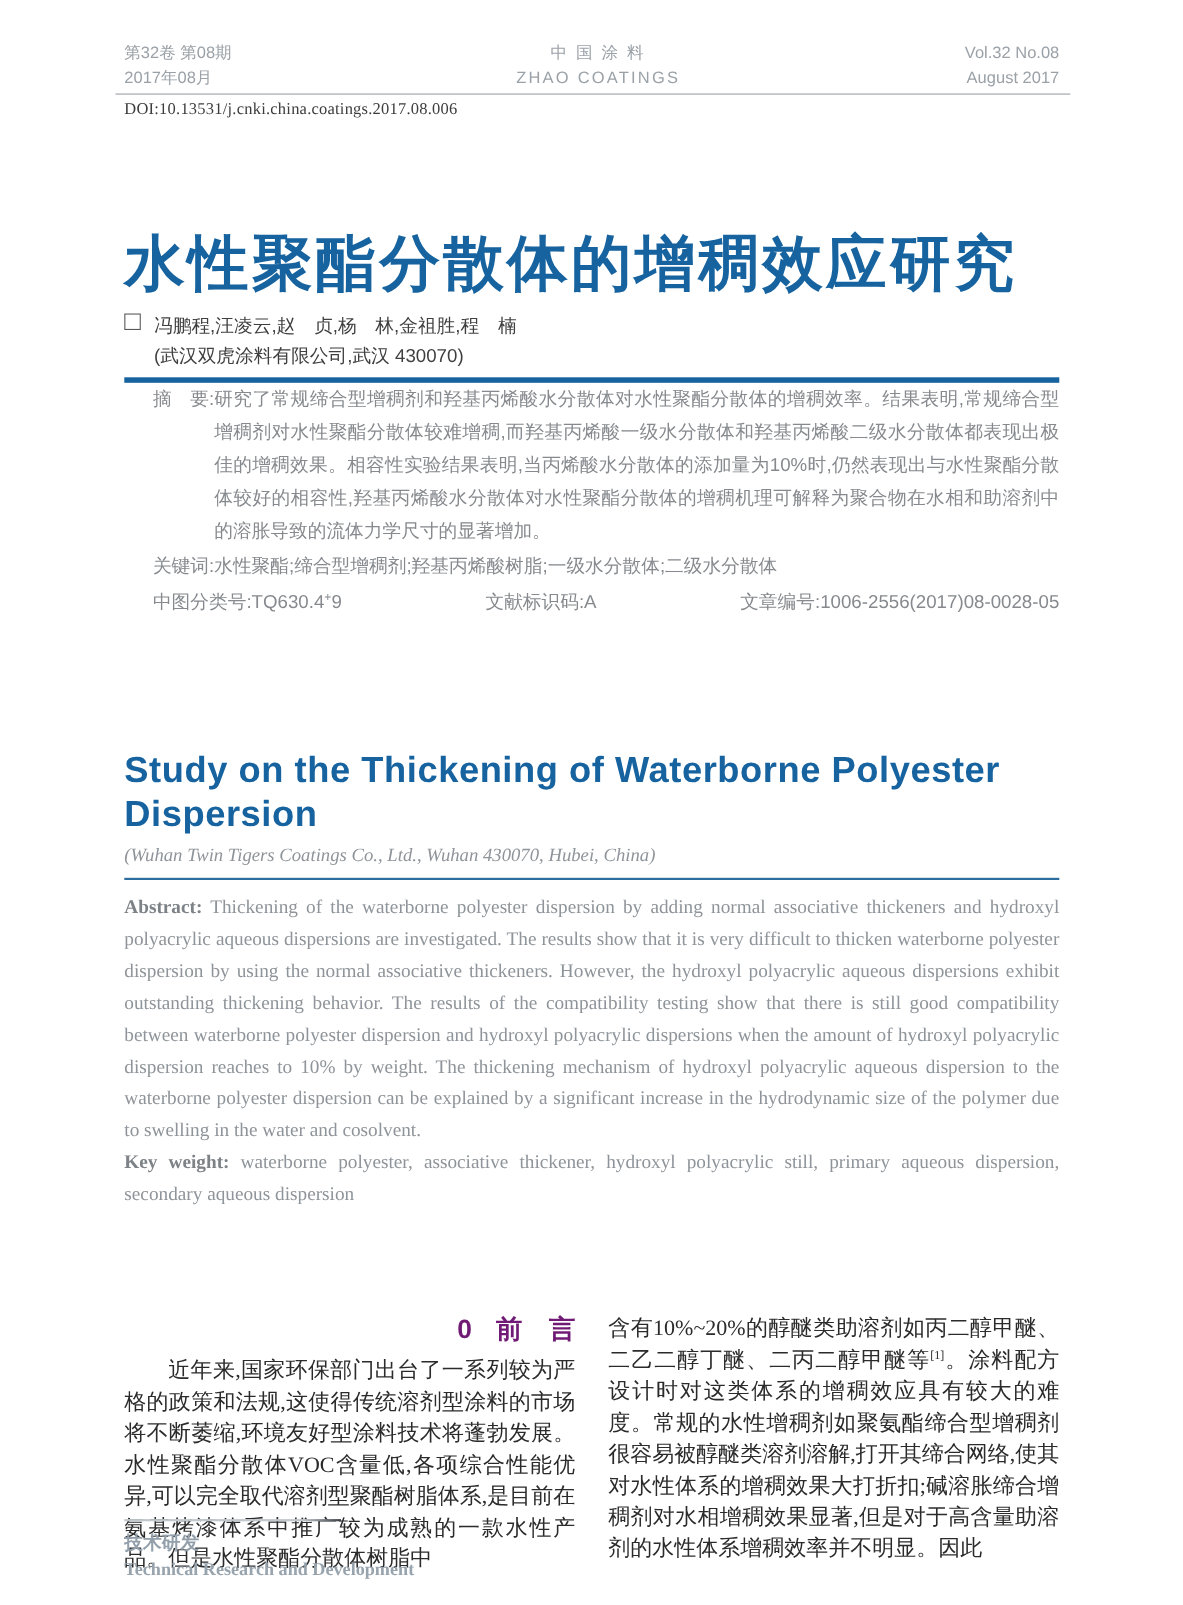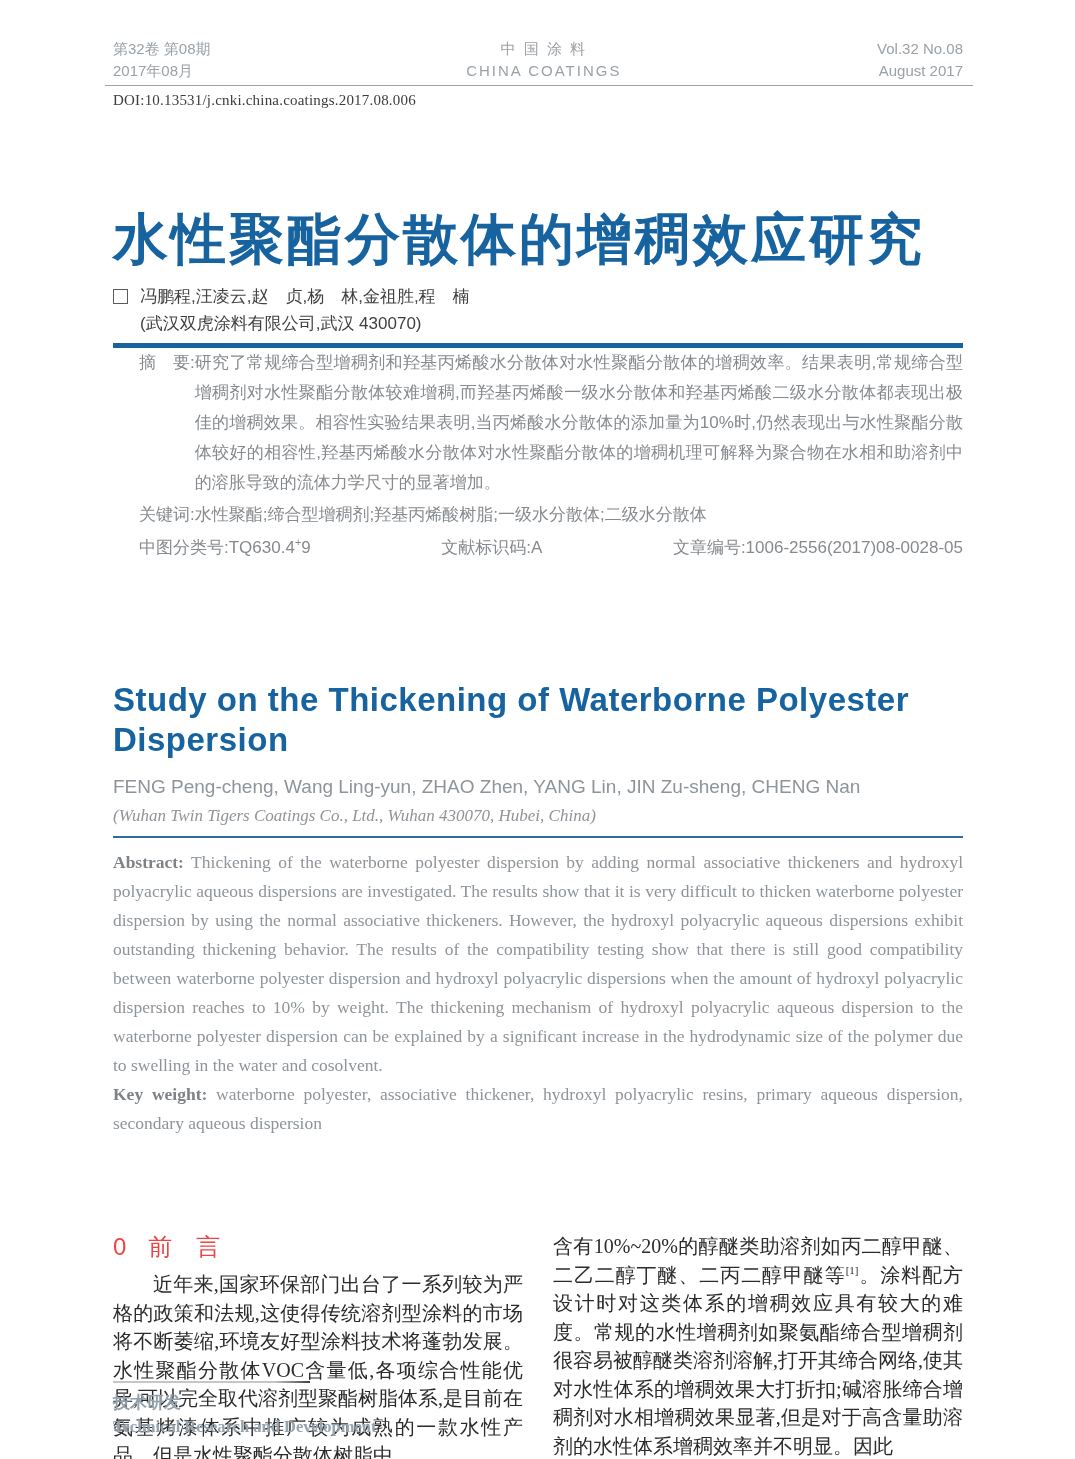--- a/index.html
+++ b/index.html
@@ -22,21 +22,21 @@
   .jheader .right{text-align:right;}
   .header-rule{height:1px;background:#9aa1a7;margin:3px -10px 0 -8px;}
   .doi-line{font-size:15px;color:#3c3c3c;margin-top:6px;letter-spacing:0.2px;}
   
   .cn-title{
     margin-top:100px;
     font-family:"Liberation Sans","DejaVu Sans",sans-serif;
     font-weight:bold;color:#16639f;
     font-size:55px;line-height:60px;letter-spacing:3px;
   }
-  .cn-authors{margin-top:16px;font-size:17px;color:#3f3f3f;display:flex;align-items:center;
+  .cn-authors{margin-top:16px;font-size:17px;color:#3f3f3f;display:flex;align-items:flex-start;
     font-family:"Liberation Sans","DejaVu Sans",sans-serif;}
   .author-box{width:13px;height:13px;border:1.5px solid #5a5a5a;display:inline-block;margin-right:12px;flex:none;}
   .cn-affil{margin-top:4px;font-size:17px;color:#3f3f3f;padding-left:27px;
     font-family:"Liberation Sans","DejaVu Sans",sans-serif;}
   .blue-rule{height:5px;background:#16639f;margin-top:8px;}
   
   .cn-abs{padding-left:26px;display:flex;color:#868a8e;
     font-size:17px;line-height:30px;text-align:justify;
     font-family:"Liberation Sans","DejaVu Sans",sans-serif;}
   .cn-abs .lbl{flex:none;white-space:nowrap;}
@@ -52,21 +52,21 @@
   .en-authors{margin-top:16px;color:#8e9499;font-size:19px;
     font-family:"Liberation Sans","DejaVu Sans",sans-serif;}
   .en-affil{margin-top:8px;color:#8e9499;font-size:17px;font-style:italic;}
   .thin-blue-rule{height:2px;background:#2e6e9e;margin-top:10px;}
   .en-abs{margin-top:10px;color:#8e9499;font-size:17.5px;line-height:29px;text-align:justify;}
   .en-abs .b{font-weight:bold;color:#7d8287;}
   
   .bodycols{margin-top:94px;display:flex;gap:30px;}
   .bcol{width:410px;flex:none;}
   .sec-head{font-family:"Liberation Sans","DejaVu Sans",sans-serif;
-    color:#ef4444;font-weight:normal;font-size:24px;line-height:30px;margin-bottom:8px;}
+    color:#701a75;font-weight:bold;font-size:24px;line-height:30px;margin-bottom:8px;text-align:right;}
   .sec-head .num{margin-right:22px;}
   .bodytext{color:#2b2b2b;font-size:20px;line-height:28.5px;text-align:justify;}
   .indent{text-indent:2em;}
   
   .pfooter{position:absolute;left:113px;bottom:22px;width:850px;}
   .pageno{font-size:21px;font-weight:bold;color:#66788a;line-height:22px;}
   .footer-rule{width:197px;height:2px;margin-top:2px;
     background:linear-gradient(to right,#c2c7cb 0%,#c2c7cb 82%,#3a3f44 100%);}
   .col-cn{margin-top:8px;font-size:17px;font-weight:bold;color:#93a0ab;
     font-family:"Liberation Sans","DejaVu Sans",sans-serif;}
@@ -77,21 +77,21 @@
 
 <div class="page">
 
   <div class="jheader">
     <div class="col left">
       <div>第32卷 第08期</div>
       <div>2017年08月</div>
     </div>
     <div class="col center">
       <div>中 国 涂 料</div>
-      <div>CHINA COATINGS</div>
+      <div>ZHAO COATINGS</div>
     </div>
     <div class="col right">
       <div>Vol.32  No.08</div>
       <div>August  2017</div>
     </div>
   </div>
   <div class="header-rule"></div>
   <div class="doi-line">DOI:10.13531/j.cnki.china.coatings.2017.08.006</div>
 
   <h1 class="cn-title" style="margin:100px 0 0 0;">水性聚酯分散体的增稠效应研究</h1>
@@ -109,27 +109,26 @@
   <div class="cn-kw">
     <span>关键词:</span><span>水性聚酯;缔合型增稠剂;羟基丙烯酸树脂;一级水分散体;二级水分散体</span>
   </div>
   <div class="cn-class">
     <span><span>中图分类号:TQ630.4</span><sup>+</sup><span>9</span></span>
     <span>文献标识码:A</span>
     <span>文章编号:1006-2556(2017)08-0028-05</span>
   </div>
 
   <h2 class="en-title" style="margin:118px 0 0 0;">Study on the Thickening of Waterborne Polyester Dispersion</h2>
-  <div class="en-authors">FENG Peng-cheng, Wang Ling-yun, ZHAO Zhen, YANG Lin, JIN Zu-sheng, CHENG Nan</div>
   <div class="en-affil">(Wuhan Twin Tigers Coatings Co., Ltd., Wuhan 430070, Hubei, China)</div>
   <div class="thin-blue-rule"></div>
   <div class="en-abs">
     <span class="b">Abstract:</span><span> Thickening of the waterborne polyester dispersion by adding normal associative thickeners and hydroxyl polyacrylic aqueous dispersions are investigated. The results show that it is very difficult to thicken waterborne polyester dispersion by using the normal associative thickeners. However, the hydroxyl polyacrylic aqueous dispersions exhibit outstanding thickening behavior. The results of the compatibility testing show that there is still good compatibility between waterborne polyester dispersion and hydroxyl polyacrylic dispersions when the amount of hydroxyl polyacrylic dispersion reaches to 10% by weight. The thickening mechanism of hydroxyl polyacrylic aqueous dispersion to the waterborne polyester dispersion can be explained by a significant increase in the hydrodynamic size of the polymer due to swelling in the water and cosolvent.</span>
     <br>
-    <span class="b">Key weight:</span><span> waterborne polyester, associative thickener, hydroxyl polyacrylic resins, primary aqueous dispersion, secondary aqueous dispersion</span>
+    <span class="b">Key weight:</span><span> waterborne polyester, associative thickener, hydroxyl polyacrylic still, primary aqueous dispersion, secondary aqueous dispersion</span>
   </div>
 
   <div class="bodycols">
     <div class="bcol">
       <div class="sec-head">
         <span class="num">0</span><span>前　言</span>
       </div>
       <p class="bodytext indent" style="margin:0;">近年来,国家环保部门出台了一系列较为严格的政策和法规,这使得传统溶剂型涂料的市场将不断萎缩,环境友好型涂料技术将蓬勃发展。水性聚酯分散体VOC含量低,各项综合性能优异,可以完全取代溶剂型聚酯树脂体系,是目前在氨基烤漆体系中推广较为成熟的一款水性产品。但是水性聚酯分散体树脂中</p>
     </div>
     <div class="bcol">

